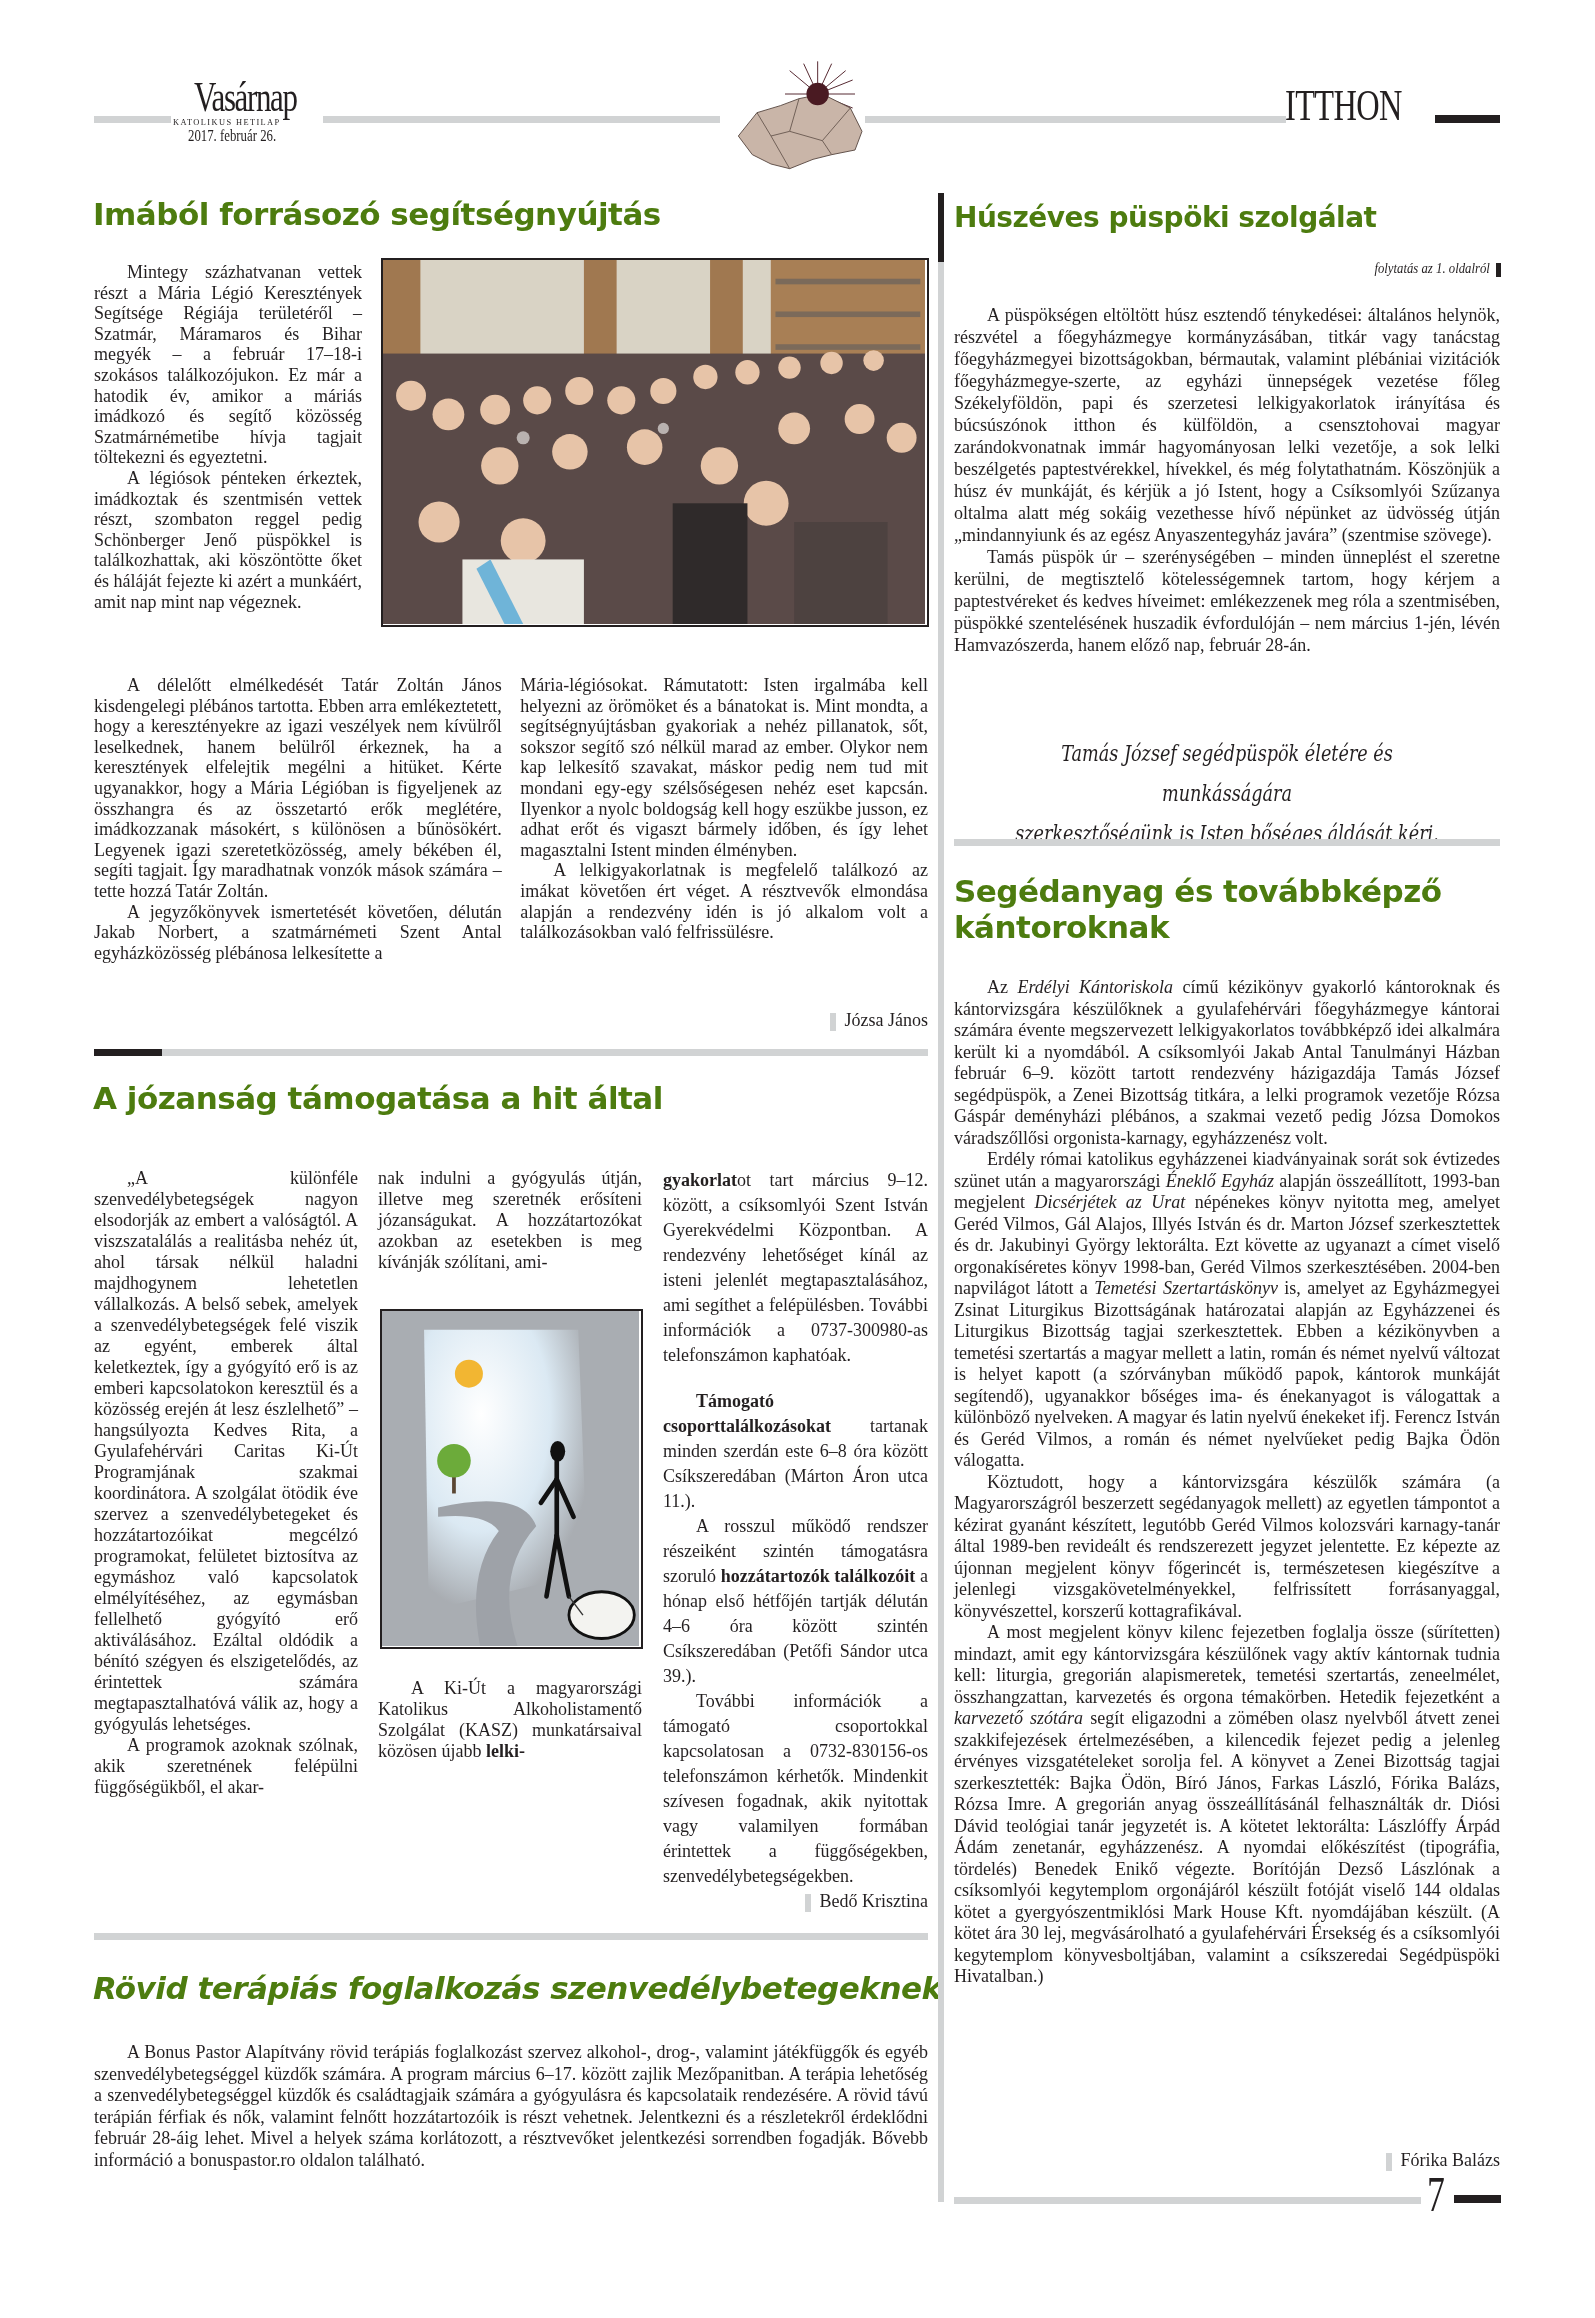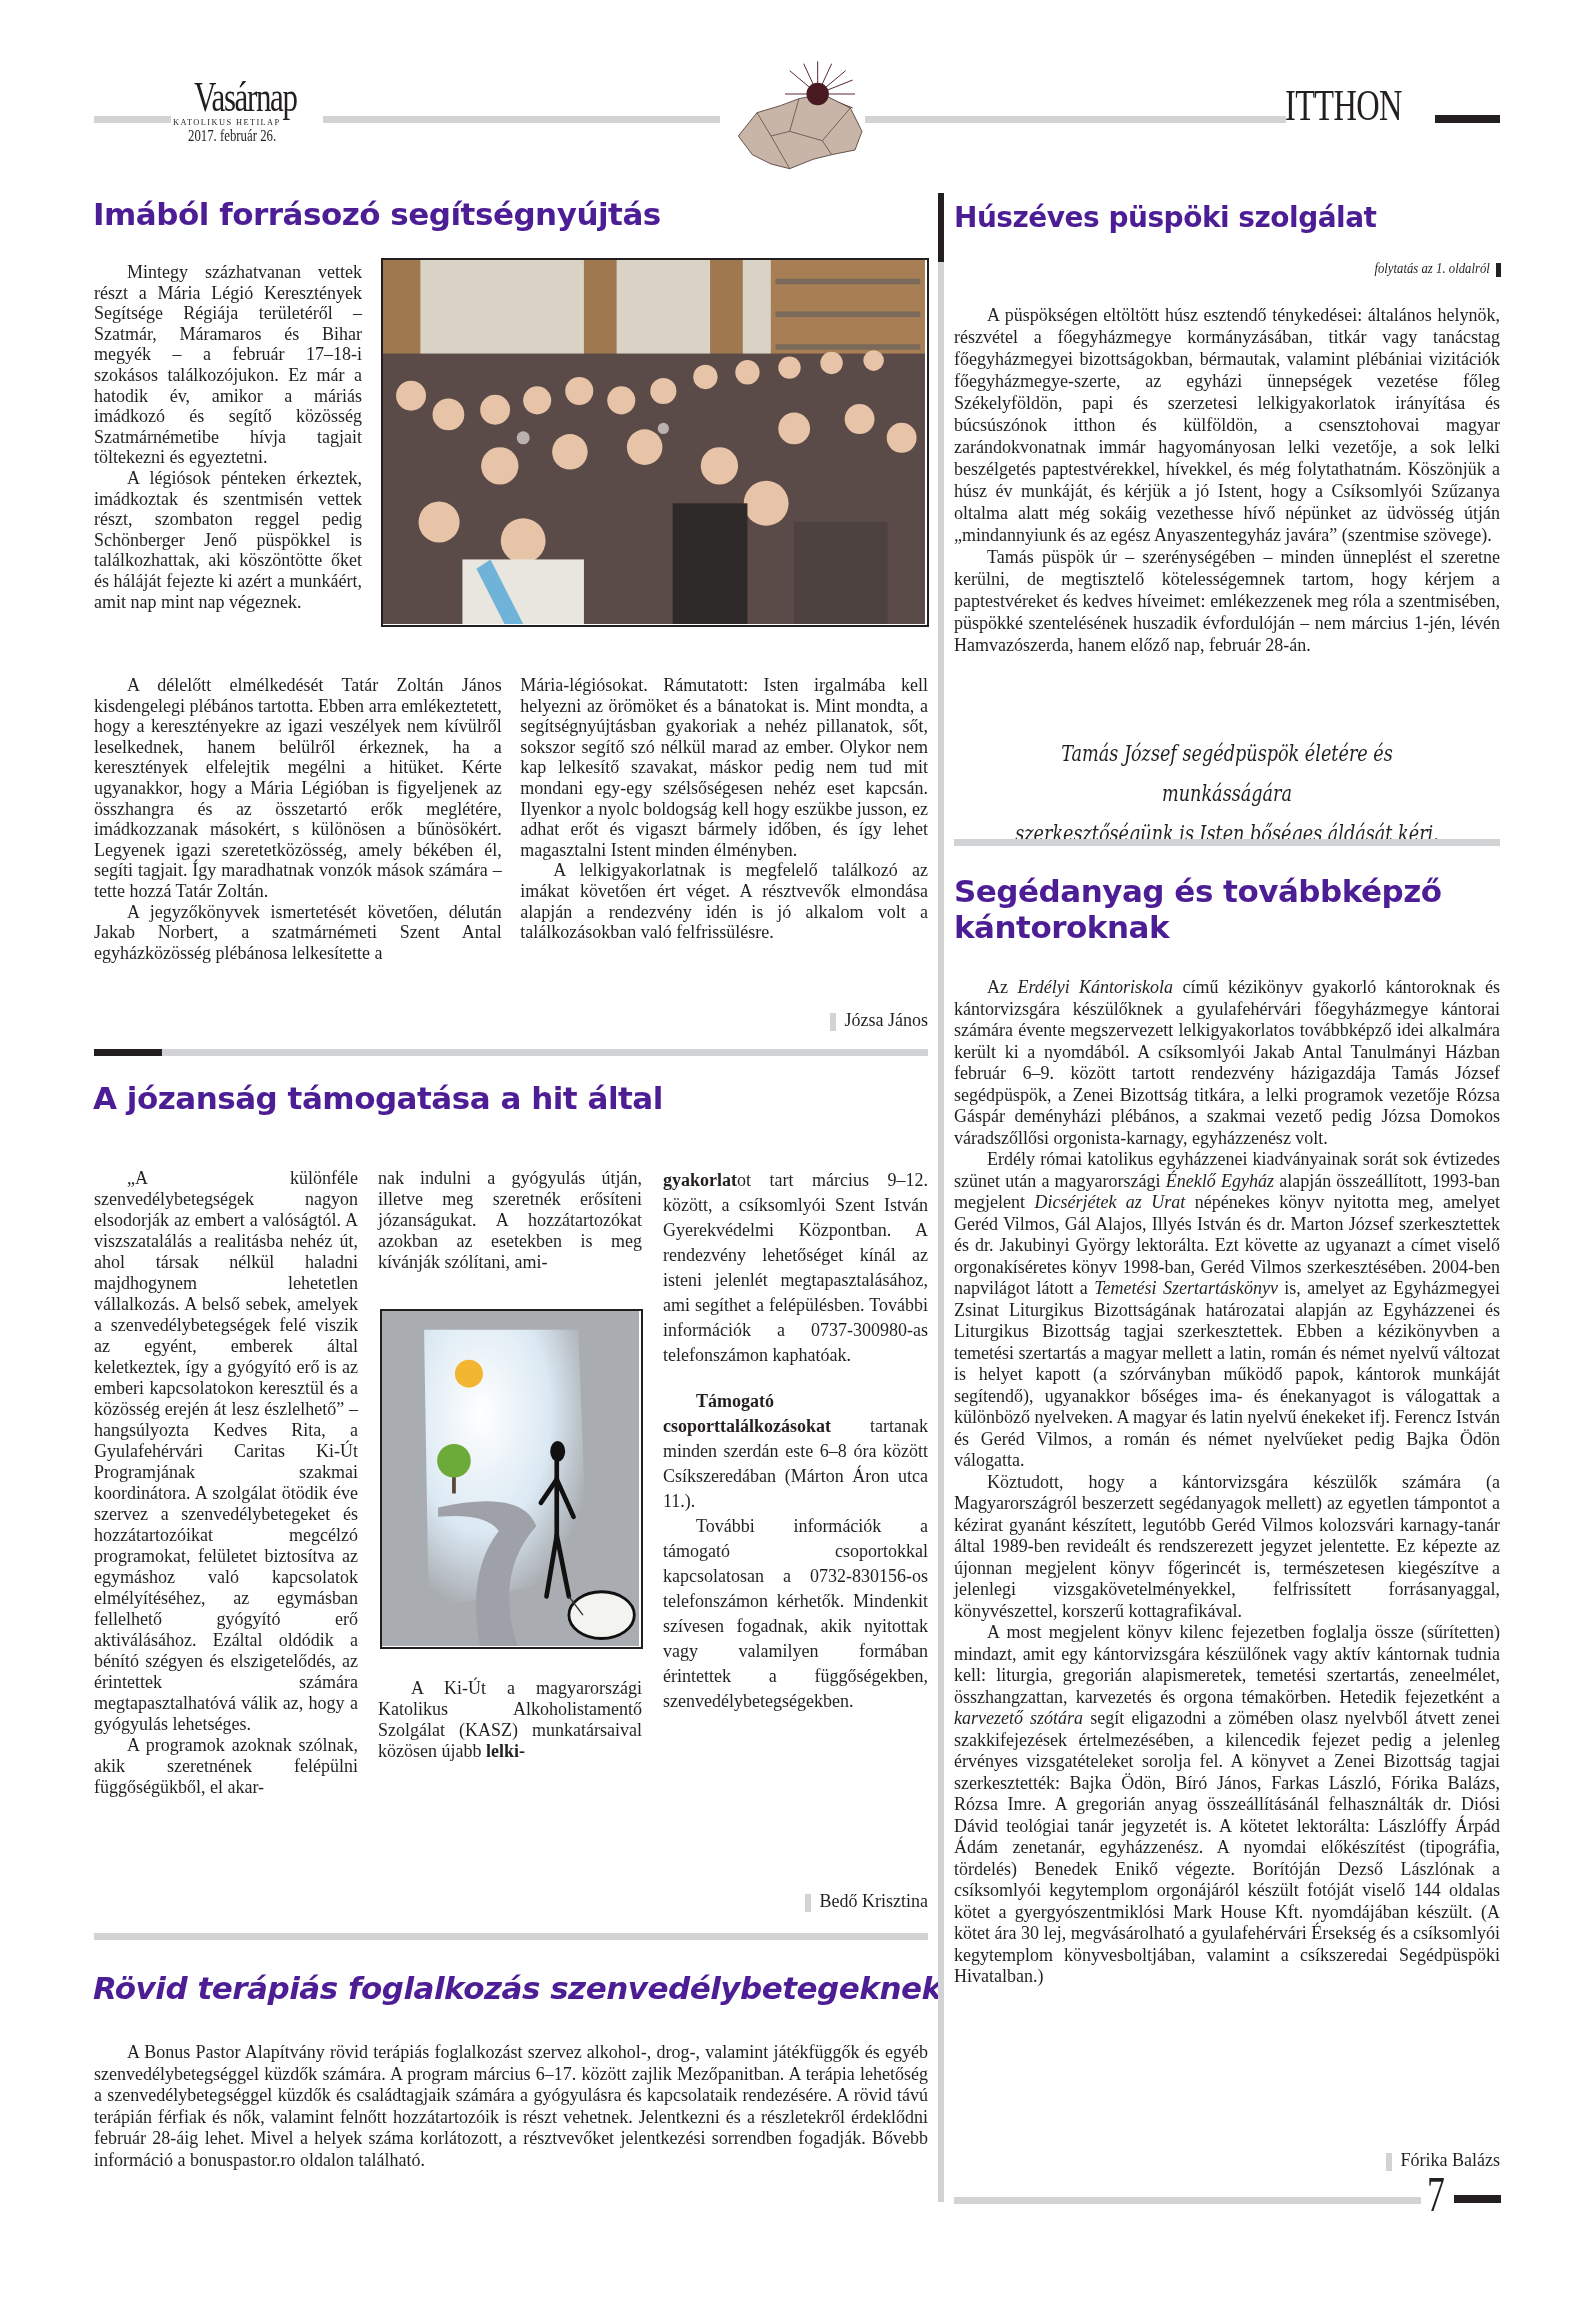--- a/index.html
+++ b/index.html
@@ -1,19 +1,19 @@
 <!DOCTYPE html>
 <html style="font-size:7.5px"><head>
 <meta charset="utf-8">
 <style>
   html, body { margin:0; padding:0; background:#ffffff; }
   body { width:1595px; height:2319px; position:relative; overflow:hidden; color:#231f20; }
   .abs { position:absolute; }
   .lserif { font-family:"Liberation Serif",serif; }
-  .head { font-family:"DejaVu Sans","Liberation Sans",sans-serif; font-weight:bold; color:#4c1d95; letter-spacing:-0.5px; }
+  .head { font-family:"DejaVu Sans","Liberation Sans",sans-serif; font-weight:bold; color:#4d7c0f; letter-spacing:-0.5px; }
   .body-text { font-family:"Liberation Serif",serif; font-size:18px; line-height:20.6px; text-align:justify; hyphens:manual; }
   .body-text p { margin:0; text-indent:33px; }
   .body-text p.noindent { text-indent:0; }
   .gray-rule { background:#d1d3d4; }
   .black-rule { background:#231f20; }
   .byline { font-family:"Liberation Serif",serif; font-size:18px; text-align:right; }
   .byline .mark { display:inline-block; width:6.5px; height:18px; background:#d1d3d4; vertical-align:middle; margin-right:8.4px; }
   .photo { border:2.8px solid #231f20; box-sizing:border-box; overflow:hidden; }
   b { font-weight:bold; }
   .colwide { font-family:"Liberation Serif",serif; font-size:18px; line-height:22px; text-align:justify; }
@@ -162,20 +162,21 @@
 </div>
 
 <div class="abs body-text" style="left:378px;top:1678px;width:264px;line-height:21px;">
   <p><span>A Ki-Út a magyarországi Katolikus Alkoholistamentő Szolgálat (KASZ) munkatársaival közösen újabb</span> <b>lelki-</b></p>
 </div>
 
 <div class="abs body-text" style="left:663px;top:1168px;width:265px;line-height:25px;">
   <p class="noindent"><b>gyakorlat</b><span>ot tart március 9–12. között, a csíksomlyói Szent István Gyerekvédelmi Központban. A rendezvény lehetőséget kínál az isteni jelenlét megtapasztalásához, ami segíthet a felépülésben. További információk a 0737-300980-as telefonszámon kaphatóak.</span></p>
   <div style="height:21px;"></div>
   <p><b>Támogató csoporttalálkozásokat</b><span> tartanak minden szerdán este 6–8 óra között Csíkszeredában (Márton Áron utca 11.).</span></p>
+  <p><span>A rosszul működő rendszer részeiként szintén támogatásra szoruló </span><b>hozzátartozók találkozóit</b><span> a hónap első hétfőjén tartják délután 4–6 óra között szintén Csíkszeredában (Petőfi Sándor utca 39.).</span></p>
   <p>További információk a támogató csoportokkal kapcsolatosan a 0732-830156-os telefonszámon kérhetők. Mindenkit szívesen fogadnak, akik nyitottak vagy valamilyen formában érintettek a függőségekben, szenvedélybetegségekben.</p>
 </div>
 <div class="abs byline" style="left:663px;top:1891px;width:265px;">
   <span class="mark"></span><span>Bedő Krisztina</span>
 </div>
 
 <div class="abs gray-rule" style="left:94px;top:1933px;width:834px;height:6.5px;"></div>
 
 <div class="abs head" style="left:93px;top:1970px;font-size:31px;line-height:37px;font-style:italic;">Rövid terápiás foglalkozás szenvedélybetegeknek</div>
 <div class="abs colwide" style="left:94px;top:2042px;width:834px;line-height:21.5px;">

